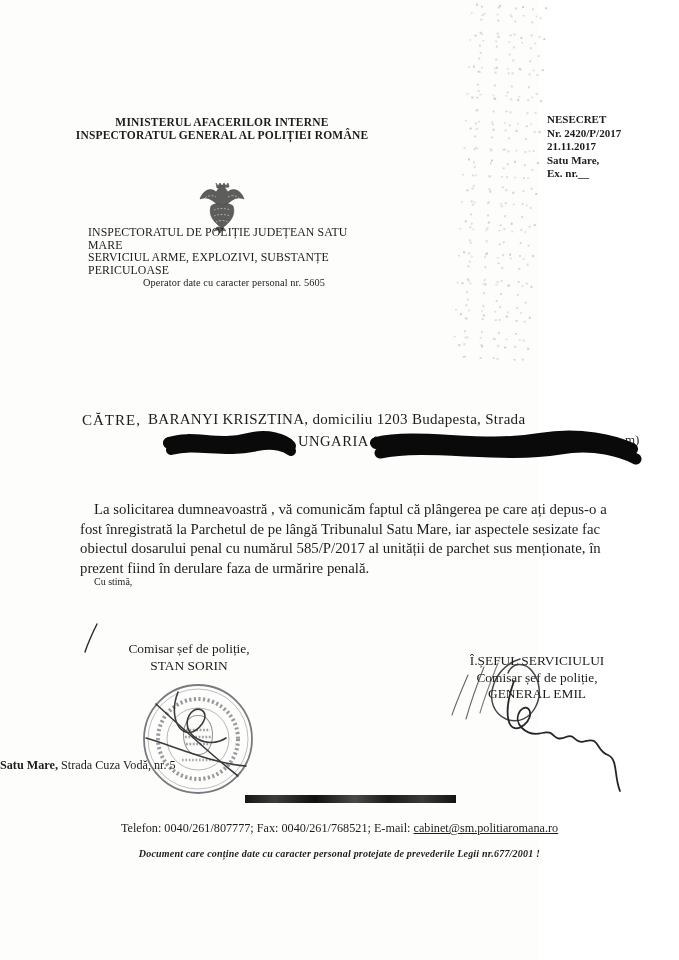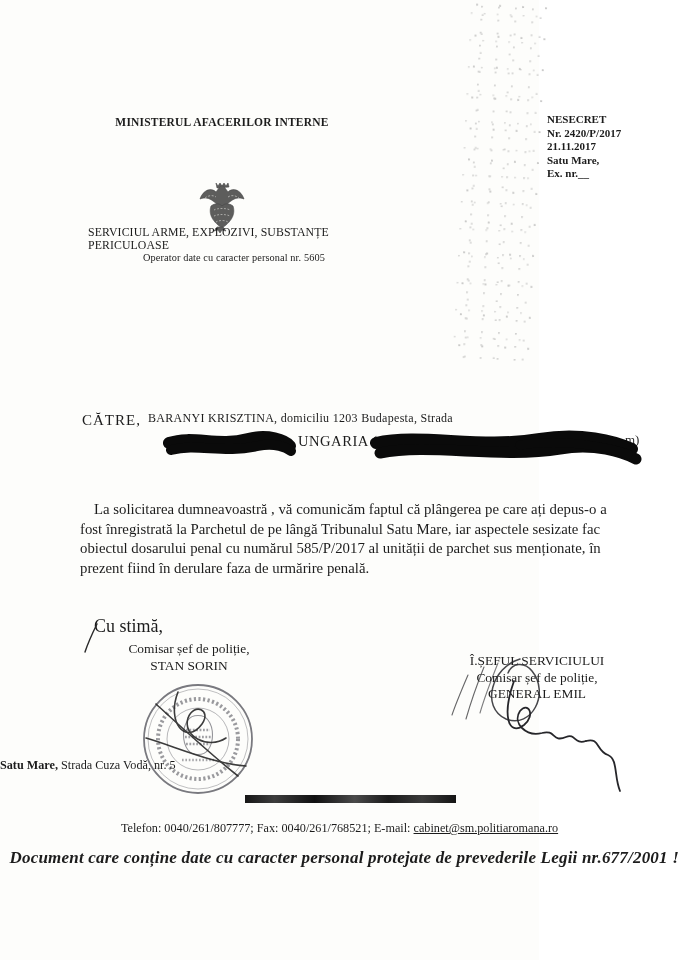--- a/index.html
+++ b/index.html
@@ -30,56 +30,57 @@
   .hdr-right{left:521px;top:113px;width:150px;
     font-weight:bold;font-size:11px;line-height:13.6px;margin-left:26px;}
 
   .coa{left:197px;top:179px;width:50px;height:54px;}
 
   .unit{left:88px;top:226px;width:292px;font-size:11.8px;line-height:12.6px;letter-spacing:.1px;}
   .unit .l3{font-size:10.3px;text-align:center;margin-top:1px;}
 
   
   .catre{left:82px;top:412px;font-size:15px;letter-spacing:1px;}
-  .addr1{left:148px;top:411px;font-size:12px;letter-spacing:.3px;}
+  .addr1{left:148px;top:411px;font-size:15px;letter-spacing:.3px;}
   .addr2-text{left:298px;top:433px;font-size:14.6px;letter-spacing:.5px;}
   .addr2-hint{left:625px;top:432px;font-size:13px;color:#2a2a2a;}
   .redact1{left:163px;top:430px;width:135px;height:32px;}
   .redact2{left:370px;top:427px;width:276px;height:44px;}
 
   
   .bodytext{left:80px;top:500px;width:552px;font-size:14.8px;line-height:19.6px;}
   .bodytext p{margin:0;text-indent:14px;}
-  .closing{left:80px;top:576px;font-size:18px;text-indent:14px;margin-top:40px;}
+  .closing{left:80px;top:576px;font-size:10px;text-indent:14px;}
 
   
   .sigL{left:84px;top:640px;width:210px;text-align:center;font-size:13.4px;line-height:17px;}
   .sigR{left:452px;top:653px;width:170px;text-align:center;font-size:13.4px;line-height:16.6px;}
   .slashL{left:80px;top:621px;width:22px;height:34px;}
   .stamp{left:138px;top:680px;width:120px;height:118px;}
   .sigR-scrawl{left:428px;top:653px;width:244px;height:150px;}
 
   
   .fbar{left:245px;top:795px;width:211px;height:8px;
     background:linear-gradient(90deg,#161616,#3d3d3d 14%,#101010 33%,#4a4a4a 52%,#1a1a1a 68%,#3a3a3a 84%,#141414);}
   .faddr{left:0;top:758px;width:679px;font-size:12.2px;}
   .fcontact{left:0;top:821px;width:679px;text-align:center;font-size:12.2px;}
   .fcontact .email{text-decoration:underline;}
-  .fprivacy{left:0;top:848px;width:679px;text-align:right;
-    font-size:17px;font-weight:bold;font-style:italic;letter-spacing:.2px;}
+  .fprivacy{left:0;top:848px;width:679px;text-align:center;
+    font-size:10px;font-weight:bold;font-style:italic;letter-spacing:.2px;}
 </style>
 </head>
 <body>
 
 <div id="page">
 
   <div class="abs noise"></div>
 
   <div class="abs hdr-left">
     <div>MINISTERUL AFACERILOR INTERNE</div>
+    <div>INSPECTORATUL GENERAL AL POLIȚIEI ROMÂNE</div>
   </div>
 
   <div class="abs hdr-right">
     <div>NESECRET</div>
     <div>Nr. 2420/P/2017</div>
     <div>21.11.2017</div>
     <div>Satu Mare,</div>
     <div>Ex. nr.__</div>
   </div>
 
@@ -95,20 +96,21 @@
         <path d="M8,19 C12,16 16,16 19,18" stroke-dasharray="2 1.6"></path>
         <path d="M31,18 C34,16 38,16 42,19" stroke-dasharray="2 1.6"></path>
         <path d="M17,31 C20,29 30,29 33,31" stroke-dasharray="1.8 1.6"></path>
         <path d="M17,37 C21,35 29,35 33,37" stroke-dasharray="1.8 1.6"></path>
         <path d="M19,43 C22,41 28,41 31,43" stroke-dasharray="1.8 1.6"></path>
       </g>
     </svg>
   </div>
 
   <div class="abs unit">
+    <div>INSPECTORATUL DE POLIȚIE JUDEȚEAN  SATU MARE</div>
     <div>SERVICIUL ARME, EXPLOZIVI, SUBSTANȚE PERICULOASE</div>
     <div class="l3">Operator date cu caracter personal nr. 5605</div>
   </div>
 
   <div class="abs catre">CĂTRE,</div>
   <div class="abs addr1">BARANYI  KRISZTINA, domiciliu  1203 Budapesta, Strada</div>
   <div class="abs addr2-hint">m)</div>
   <div class="abs addr2-text">UNGARIA (</div>
 
   <div class="abs redact1">

